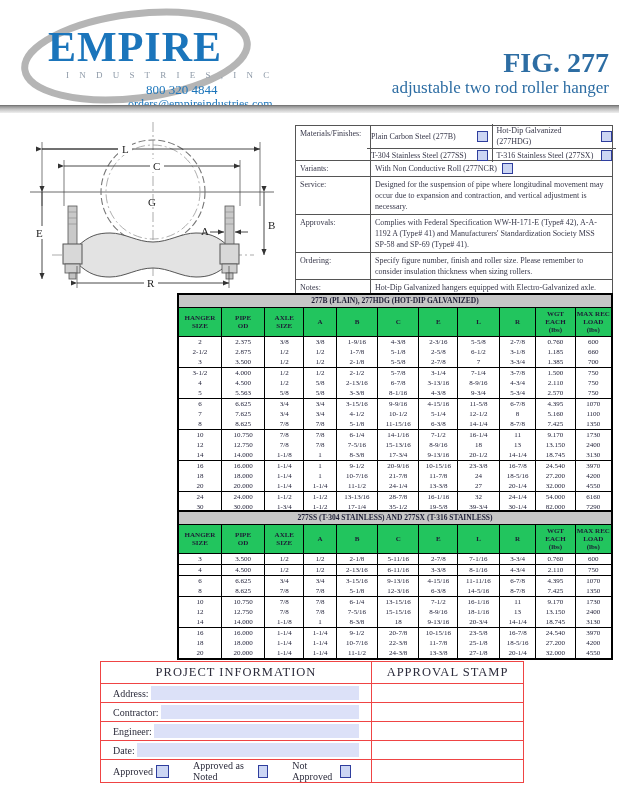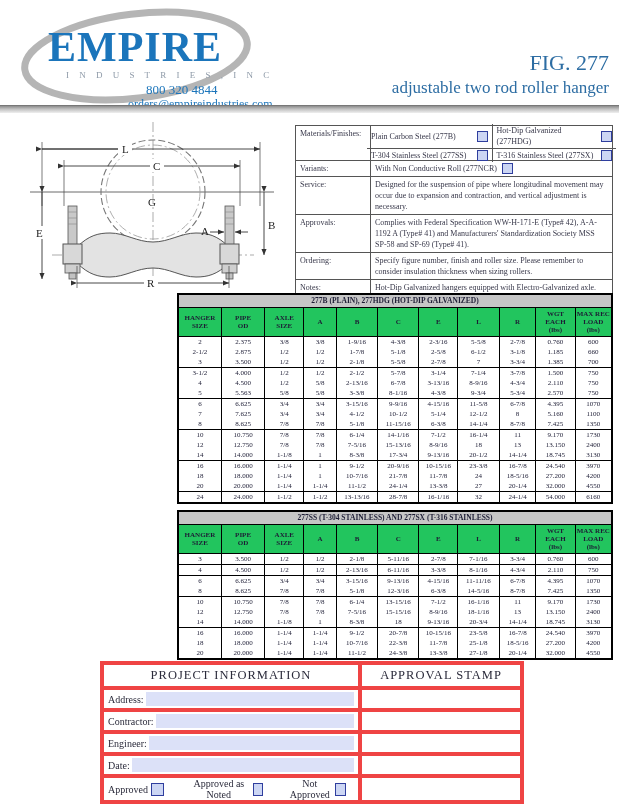--- a/index.html
+++ b/index.html
@@ -10,21 +10,21 @@
   .hdr{position:absolute;left:0;top:0;width:619px;height:124px;}
   .logo{position:absolute;left:18px;top:8px;width:260px;height:96px;}
   .logo svg{position:absolute;left:0;top:0;}
   .logo-title{position:absolute;left:30px;top:18px;font-size:42px;font-weight:bold;
               color:#1b75bb;letter-spacing:1px;line-height:42px;}
   .logo-sub{position:absolute;left:48px;top:62px;font-size:9px;color:#8e9aa8;
             letter-spacing:4px;}
   .logo-phone{position:absolute;left:128px;top:74px;font-size:13px;color:#1b75bb;}
   .logo-mail{position:absolute;left:110px;top:89px;font-size:12px;color:#1b75bb;}
   .fig{position:absolute;right:10px;top:48px;text-align:right;color:#2d6da3;}
-  .fig-no{font-size:22px;line-height:30px;}
+  .fig-no{font-size:28px;line-height:30px;font-weight:bold;}
   .fig-sub{font-size:17px;line-height:20px;}
   .divider{position:absolute;left:0;top:105px;width:619px;height:7px;
            background:linear-gradient(180deg,#8c8c8c 0,#c2c2c2 45%,#efefef 100%);
            border-top:1px solid #777;}
 
   
   .draw{position:absolute;left:12px;top:114px;width:276px;height:182px;}
   .draw text{font-family:"Liberation Serif","DejaVu Serif",serif;font-size:11px;fill:#222;}
 
   
@@ -51,28 +51,28 @@
                text-align:center;border:1px solid #000;padding:0;}
   .dtable th{background:#22c55e;border:1px solid #000;font-size:7px;font-weight:bold;
              white-space:pre-line;padding:2px 0;line-height:8px;text-align:center;}
   .dtable td{text-align:center;height:10px;padding:0;line-height:10px;
              border-left:1px solid #000;border-right:1px solid #000;}
   .dtable tbody{border-top:1.5px solid #000;}
 
   
   .pform{position:absolute;left:100px;top:661px;width:424px;border-collapse:collapse;
          font-size:10px;color:#2b2b3b;}
-  .pform th,.pform td{border:4px solid #ef4444;padding:0 4px;height:18px;}
+  .pform th,.pform td{border:1px solid #ef4444;padding:0 12px;height:18px;}
   .pform th{font-weight:normal;font-size:12.5px;letter-spacing:1px;height:21px;
             text-align:center;}
   .pform .lcol{width:246px;}
   .fieldrow{display:flex;align-items:center;height:100%;}
   .fieldrow .fl{flex:none;padding-right:2px;}
   .fill{flex:1;height:14px;background:#dce1f8;}
-  .apprrow{display:flex;align-items:center;gap:0;text-align:center;}
+  .apprrow{display:flex;align-items:center;gap:0;}
   .appritem{display:flex;align-items:center;margin-right:24px;}
   .cb2{display:inline-block;width:11px;height:11px;background:#ccd6f4;
        border:1px solid #2f3e9e;margin-left:3px;}
 </style>
 </head>
 <body>
 
 <div class="page">
 
   <div class="hdr">
@@ -467,20 +467,33 @@
             <td>1-1/2</td>
             <td>1-1/2</td>
             <td>13-13/16</td>
             <td>28-7/8</td>
             <td>16-1/16</td>
             <td>32</td>
             <td>24-1/4</td>
             <td>54.000</td>
             <td>6160</td>
           </tr>
+          <tr>
+            <td>30</td>
+            <td>30.000</td>
+            <td>1-3/4</td>
+            <td>1-1/2</td>
+            <td>17-1/4</td>
+            <td>35-1/2</td>
+            <td>19-5/8</td>
+            <td>39-3/4</td>
+            <td>30-1/4</td>
+            <td>82.000</td>
+            <td>7290</td>
+          </tr>
         </tbody>
       </table>
     </div>
   <div class="dtable t2" id="t2">
       <table>
         <colgroup>
           <col style="width: 10%;">
           <col style="width: 10%;">
           <col style="width: 9%;">
           <col style="width: 7.5%;">

